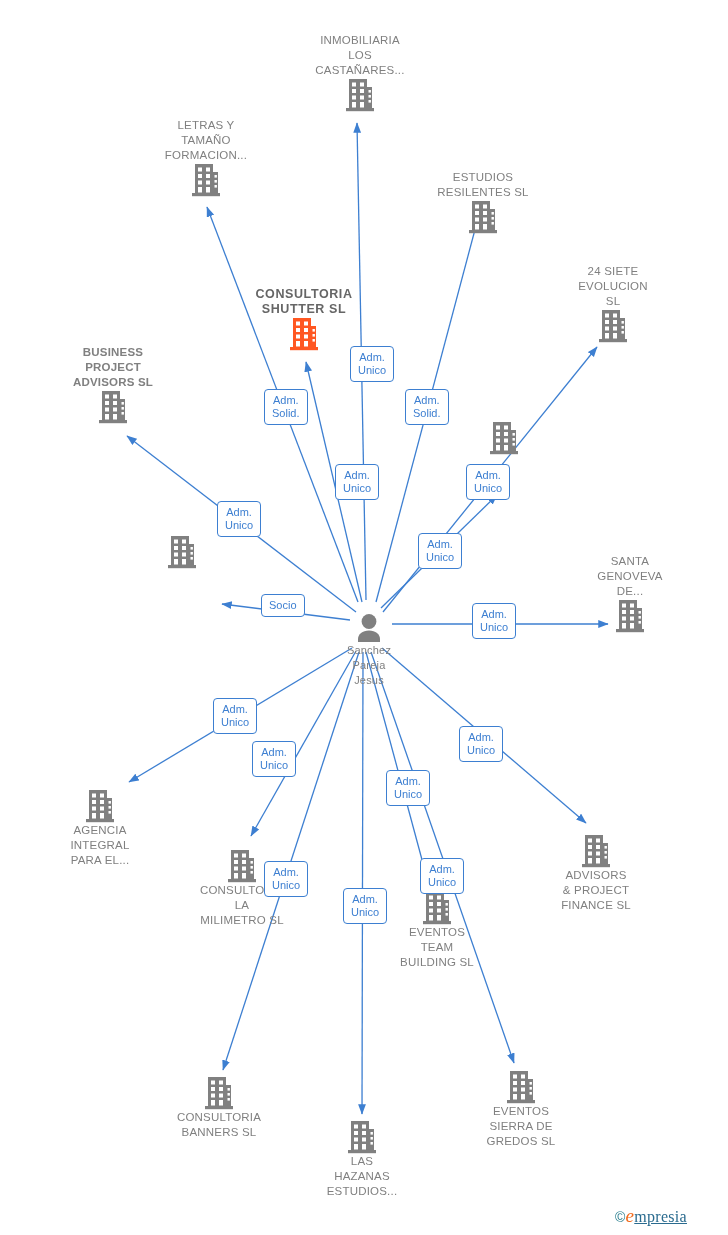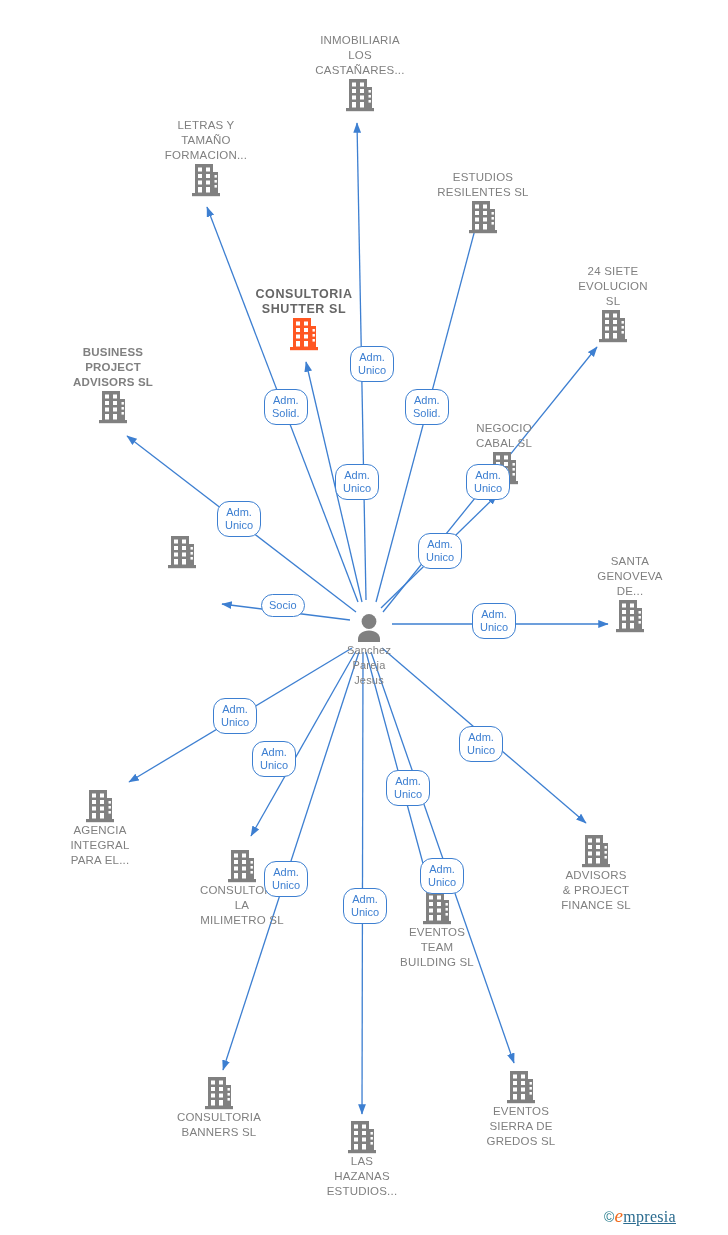--- a/index.html
+++ b/index.html
@@ -9,20 +9,21 @@
   }
   body {
     font-family: "Liberation Sans", sans-serif;
   }
   #canvas {
     position: relative;
     width: 684px;
     height: 1235px;
     background: #ffffff;
     overflow: hidden;
+    padding-left: 11px;
   }
   #edges {
     position: absolute;
     left: 0;
     top: 0;
     width: 728px;
     height: 1235px;
     pointer-events: none;
   }
   .node {
@@ -51,21 +52,21 @@
   .icon-wrap {
     display: block;
     line-height: 0;
   }
   .bld {
     display: inline-block;
   }
   .edge-label {
     position: absolute;
     border: 1px solid #3d7fd1;
-    border-radius: 12px;
+    border-radius: 4px;
     background: #ffffff;
     color: #3d7fd1;
     font-size: 11px;
     line-height: 13px;
     padding: 4px 7px;
     text-align: center;
     white-space: pre-line;
     box-sizing: border-box;
   }
   .watermark {
@@ -242,22 +243,20 @@
             <rect x="7" y="17.5" width="4" height="4" fill="#fff"></rect>
             <rect x="15" y="17.5" width="4" height="4" fill="#fff"></rect>
             <rect x="7" y="24" width="4" height="5.5" fill="#fff"></rect>
             <rect x="15" y="24" width="4" height="5.5" fill="#fff"></rect>
             <rect x="23.5" y="12" width="2.4" height="2.6" fill="#fff"></rect>
             <rect x="23.5" y="17" width="2.4" height="2.6" fill="#fff"></rect>
             <rect x="23.5" y="22" width="2.4" height="2.6" fill="#fff"></rect>
           </svg></span>
       </div>
       <div class="node " style="left: 504px; top: 421px;">
-        <div class="label">NEGOCIO
-CABAL SL</div>
         <span class="icon-wrap"><svg class="bld" width="30" height="34" viewBox="0 0 30 34" aria-hidden="true">
             <rect x="4" y="1" width="18" height="29" fill="#808080"></rect>
             <rect x="22" y="9" width="5" height="21" fill="#808080"></rect>
             <rect x="1" y="30" width="28" height="3.2" fill="#808080"></rect>
             <rect x="7" y="4.5" width="4" height="4" fill="#fff"></rect>
             <rect x="15" y="4.5" width="4" height="4" fill="#fff"></rect>
             <rect x="7" y="11" width="4" height="4" fill="#fff"></rect>
             <rect x="15" y="11" width="4" height="4" fill="#fff"></rect>
             <rect x="7" y="17.5" width="4" height="4" fill="#fff"></rect>
             <rect x="15" y="17.5" width="4" height="4" fill="#fff"></rect>

